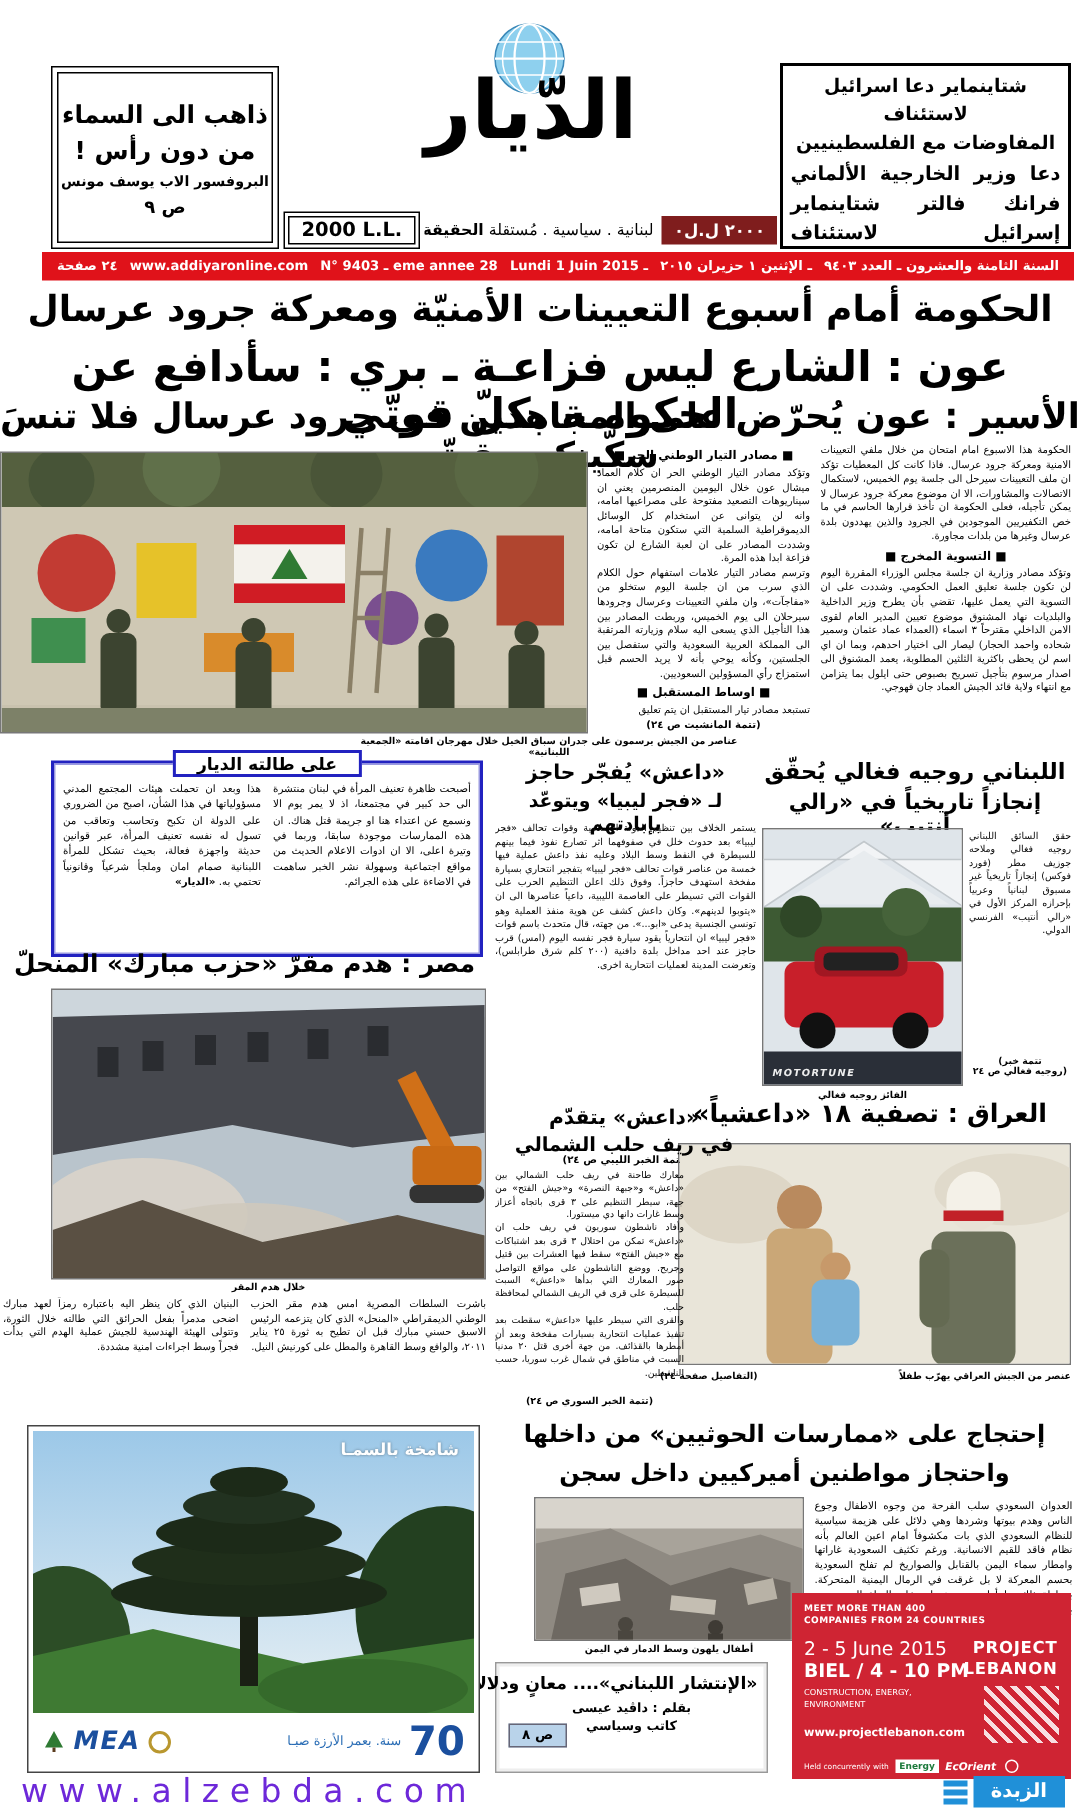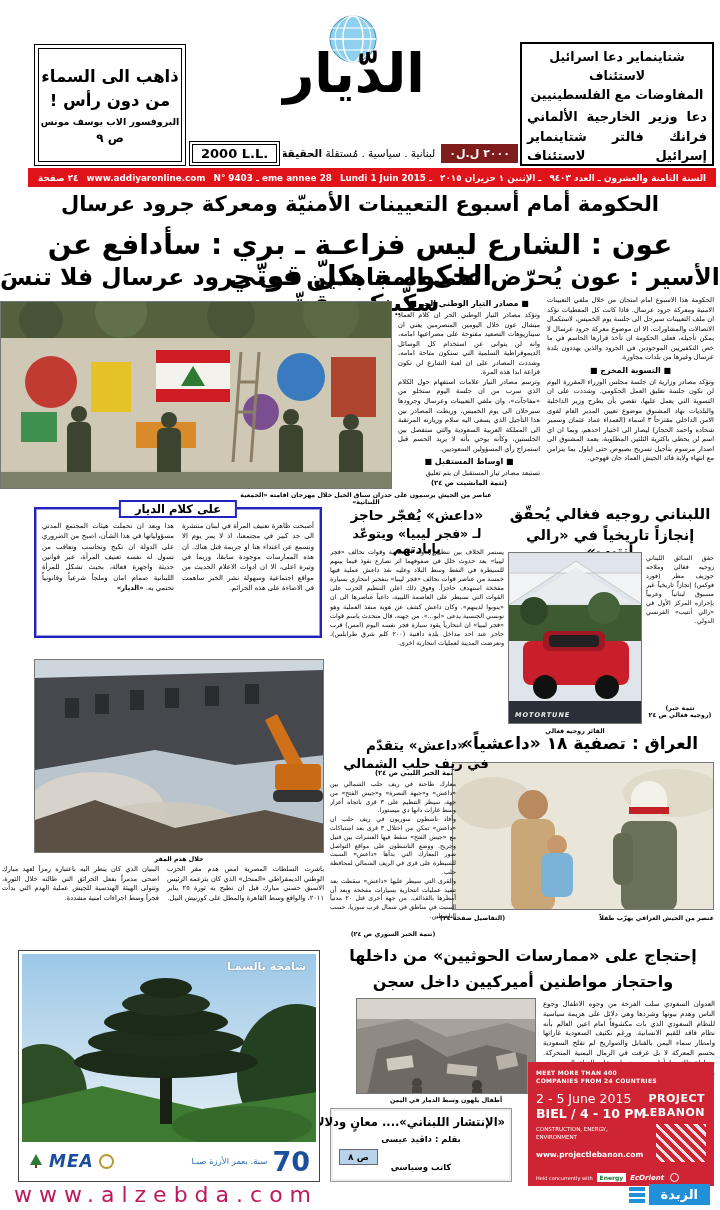--- a/index.html
+++ b/index.html
@@ -29,21 +29,21 @@
   .news-box { left:520px; top:42px; width:194px; height:124px; border:2px solid #000; padding:4px 5px; overflow:hidden; }
   .news-title { font-size:12.5px; font-weight:bold; text-align:center; direction:rtl; line-height:1.5; }
   .news-body { font-size:13px; direction:rtl; text-align:justify; line-height:1.5; margin-top:3px; font-weight:bold; }
 
   
   .date-bar { left:28px; top:168px; width:688px; height:19px; background:#e0121a; display:flex; direction:rtl; align-items:center; justify-content:space-between; padding:0 10px; }
   .date-bar span { color:#fff; font-size:8.8px; font-weight:bold; white-space:nowrap; }
 
   
   .hl { left:0; width:720px; text-align:center; direction:rtl; font-weight:bold; line-height:1.1; }
-  .hl1 { top:193px; font-size:21px; }
+  .hl1 { top:193px; font-size:24px; }
   .hl2 { top:230px; font-size:28px; }
   .hl3 { top:265px; font-size:23.5px; }
 
   
   .lead-photo { left:0; top:301px; width:392px; height:188px; overflow:hidden; }
   .lead-caption { left:238px; top:491px; width:256px; font-size:6.3px; font-weight:bold; direction:rtl; text-align:center; }
   .col { direction:rtl; text-align:justify; line-height:1.42; overflow:hidden; }
   .mid-col { left:398px; top:296px; width:142px; height:198px; font-size:6.7px; }
   .right-col { left:547px; top:296px; width:167px; height:220px; font-size:6.7px; }
   .subhead { font-weight:bold; text-align:center; font-size:8px; margin:2px 0; }
@@ -95,21 +95,21 @@
   .houthi-h2 { left:330px; top:972px; width:386px; font-size:16px; }
   .houthi-body { left:543px; top:1000px; width:172px; height:100px; font-size:6.9px; }
   .houthi-more { left:543px; top:1102px; width:172px; }
   .houthi-photo { left:356px; top:998px; width:180px; height:96px; overflow:hidden; }
   .houthi-caption { left:356px; top:1096px; width:180px; font-size:6.3px; font-weight:bold; direction:rtl; text-align:center; }
 
   
   .diaspora { left:330px; top:1108px; width:182px; height:74px; border:1px solid #999; box-shadow:0 0 0 2px #eee inset; padding:6px 6px 4px; }
   .diaspora-title { font-size:11.5px; font-weight:bold; direction:rtl; text-align:center; white-space:nowrap; }
   .diaspora-byline { font-size:8.5px; font-weight:bold; direction:rtl; text-align:center; margin-top:5px; }
-  .diaspora-role { font-size:8.5px; font-weight:bold; direction:rtl; text-align:center; margin-top:18px; }
+  .diaspora-role { font-size:8.5px; font-weight:bold; direction:rtl; text-align:center; margin-top:2px; }
   .diaspora-page { position:absolute; left:8px; top:40px; background:#b9d3ea; border:1px solid #667; font-size:9px; font-weight:bold; padding:2px 8px; direction:rtl; }
 
   
   .mea { left:18px; top:950px; width:302px; height:232px; border:1px solid #444; background:#fff; padding:3px; }
   .mea-photo { position:relative; width:100%; height:188px; overflow:hidden; }
   .mea-slogan-top { position:absolute; top:6px; right:10px; color:#fff; font-size:11px; font-weight:bold; direction:rtl; text-shadow:0 0 2px rgba(0,0,0,.4); }
   .mea-strip { height:38px; display:flex; align-items:center; padding:0 6px; gap:5px; }
   .mea-logo-text { font-size:17px; font-weight:bold; font-style:italic; color:#1b4f9e; letter-spacing:1px; }
   .mea-seal { width:15px; height:15px; border-radius:50%; border:2px solid #b9972f; background:#fff; }
   .mea-spacer { flex:1; }
@@ -124,21 +124,21 @@
   .plb-sectors { font-size:5.5px; margin-top:5px; line-height:1.4; width:100px; }
   .plb-url { font-size:7.5px; font-weight:bold; margin-top:8px; }
   .plb-name { position:absolute; right:9px; top:30px; text-align:right; font-size:11px; font-weight:bold; line-height:1.25; letter-spacing:.5px; }
   .plb-hatch { position:absolute; right:8px; bottom:24px; width:50px; height:38px; background:repeating-linear-gradient(45deg,transparent 0 4px,rgba(255,255,255,.85) 4px 7px); }
   .plb-foot { position:absolute; left:8px; right:6px; bottom:4px; display:flex; align-items:center; gap:4px; font-size:5px; }
   .plb-chip { background:#fff; color:#1d7a3c; font-weight:bold; font-size:6px; padding:1px 3px; }
   .plb-ec { font-weight:bold; font-style:italic; font-size:7px; }
   .plb-circle { width:9px; height:9px; border:1px solid #fff; border-radius:50%; margin-left:2px; }
 
   
-  .footer-url { left:14px; top:1182px; font-size:22px; color:#be185d; letter-spacing:7px; }
+  .footer-url { left:14px; top:1182px; font-size:22px; color:#6d28d9; letter-spacing:7px; }
   .footer-logo { right:10px; top:1184px; left:auto; display:flex; align-items:center; gap:4px; }
   .z-bars { display:flex; flex-direction:column; gap:2px; }
   .z-bars i { display:block; width:16px; height:4px; background:#2090d8; }
   .z-box { background:#2090d8; color:#fff; font-size:13px; font-weight:bold; padding:3px 12px; direction:rtl; }
 
   .photo-frame { border:1px solid #777; }
   svg { display:block; }
 </style>
 </head>
 <body>
@@ -249,21 +249,21 @@
     <div>تستبعد مصادر تيار المستقبل ان يتم تعليق</div>
     <div class="more">(تتمة المانشيت ص ٢٤)</div>
   </div>
   <div class="abs col right-col">
     <div>الحكومة هذا الاسبوع امام امتحان من خلال ملفي التعيينات الامنية ومعركة جرود عرسال. فاذا كانت كل المعطيات تؤكد ان ملف التعيينات سيرحل الى جلسة يوم الخميس، لاستكمال الاتصالات والمشاورات، الا ان موضوع معركة جرود عرسال لا يمكن تأجيله، فعلى الحكومة ان تأخذ قرارها الحاسم في ما خص التكفيريين الموجودين في الجرود والذين يهددون بلدة عرسال وغيرها من بلدات مجاورة.</div>
     <div class="subhead">■ التسوية المخرج ■</div>
     <div>وتؤكد مصادر وزارية ان جلسة مجلس الوزراء المقررة اليوم لن تكون جلسة تعليق العمل الحكومي. وشددت على ان التسوية التي يعمل عليها، تقضي بأن يطرح وزير الداخلية والبلديات نهاد المشنوق موضوع تعيين المدير العام لقوى الامن الداخلي مقترحاً ٣ اسماء (العمداء عماد عثمان وسمير شحاده واحمد الحجار) ليصار الى اختيار احدهم، وبما ان اي اسم لن يحظى باكثرية الثلثين المطلوبة، يعمد المشنوق الى اصدار مرسوم بتأجيل تسريح بصبوص حتى ايلول بما يتزامن مع انتهاء ولاية قائد الجيش العماد جان قهوجي.</div>
   </div>
 
   <div class="abs diyar-box">
-    <div class="diyar-head">على كلام الديار</div>
+    <div class="diyar-head">على طالته الديار</div>
     <div class="diyar-cols">
       <div>أصبحت ظاهرة تعنيف المرأة في لبنان منتشرة الى حد كبير في مجتمعنا، اذ لا يمر يوم الا ونسمع عن اعتداء هنا او جريمة قتل هناك. ان هذه الممارسات موجودة سابقا، وربما في وتيرة اعلى، الا ان ادوات الاعلام الحديث من مواقع اجتماعية وسهولة نشر الخبر ساهمت في الاضاءة على هذه الجرائم.</div>
       <div>
         <span>هذا وبعد ان تحملت هيئات المجتمع المدني مسؤولياتها في هذا الشأن، اصبح من الضروري على الدولة ان تكبح وتحاسب وتعاقب من تسول له نفسه تعنيف المرأة، عبر قوانين حديثة واجهزة فعالة، بحيث تشكل للمرأة اللبنانية صمام امان وملجأ شرعياً وقانونياً تحتمي به.</span>
         <b>«الديار»</b>
       </div>
     </div>
   </div>
 
   <div class="abs art-h libya-h1">«داعش» يُفجّر حاجز</div>
@@ -288,20 +288,21 @@
         <circle cx="98" cy="134" r="12" fill="#111"></circle>
       <rect x="0" y="148" width="134" height="24" fill="#2a2f38"></rect>
     </svg>
     <span class="watermark">MOTORTUNE</span>
   </div>
   <div class="abs col rally-col">حقق السائق اللبناني روجيه فغالي وملاحه جوزيف مطر (فورد فوكس) إنجازاً تاريخياً غير مسبوق لبنانياً وعربياً بإحرازه المركز الأول في «رالي أنتيب» الفرنسي الدولي.</div>
   <div class="abs more rally-more pre">(تتمة خبر
 روجيه فغالي ص ٢٤)</div>
   <div class="abs rally-caption">الفائز روجيه فغالي</div>
 
+  <div class="abs art-h egypt-h">مصر : هدم مقرّ «حزب مبارك» المنحلّ</div>
   <div class="abs egypt-photo photo-frame">
     <svg width="290" height="194" viewBox="0 0 290 194">
       <rect width="290" height="194" fill="#b9c4cc"></rect>
       <rect x="0" y="0" width="290" height="18" fill="#cdd6dc"></rect>
       <polygon points="0,18 290,10 290,95 200,105 120,90 0,110" fill="#46484e"></polygon>
       <g fill="#2a2c30">
         <rect x="30" y="38" width="14" height="20"></rect>
           <rect x="60" y="34" width="14" height="20"></rect>
         <rect x="95" y="30" width="14" height="20"></rect>
           <rect x="130" y="28" width="14" height="20"></rect>

